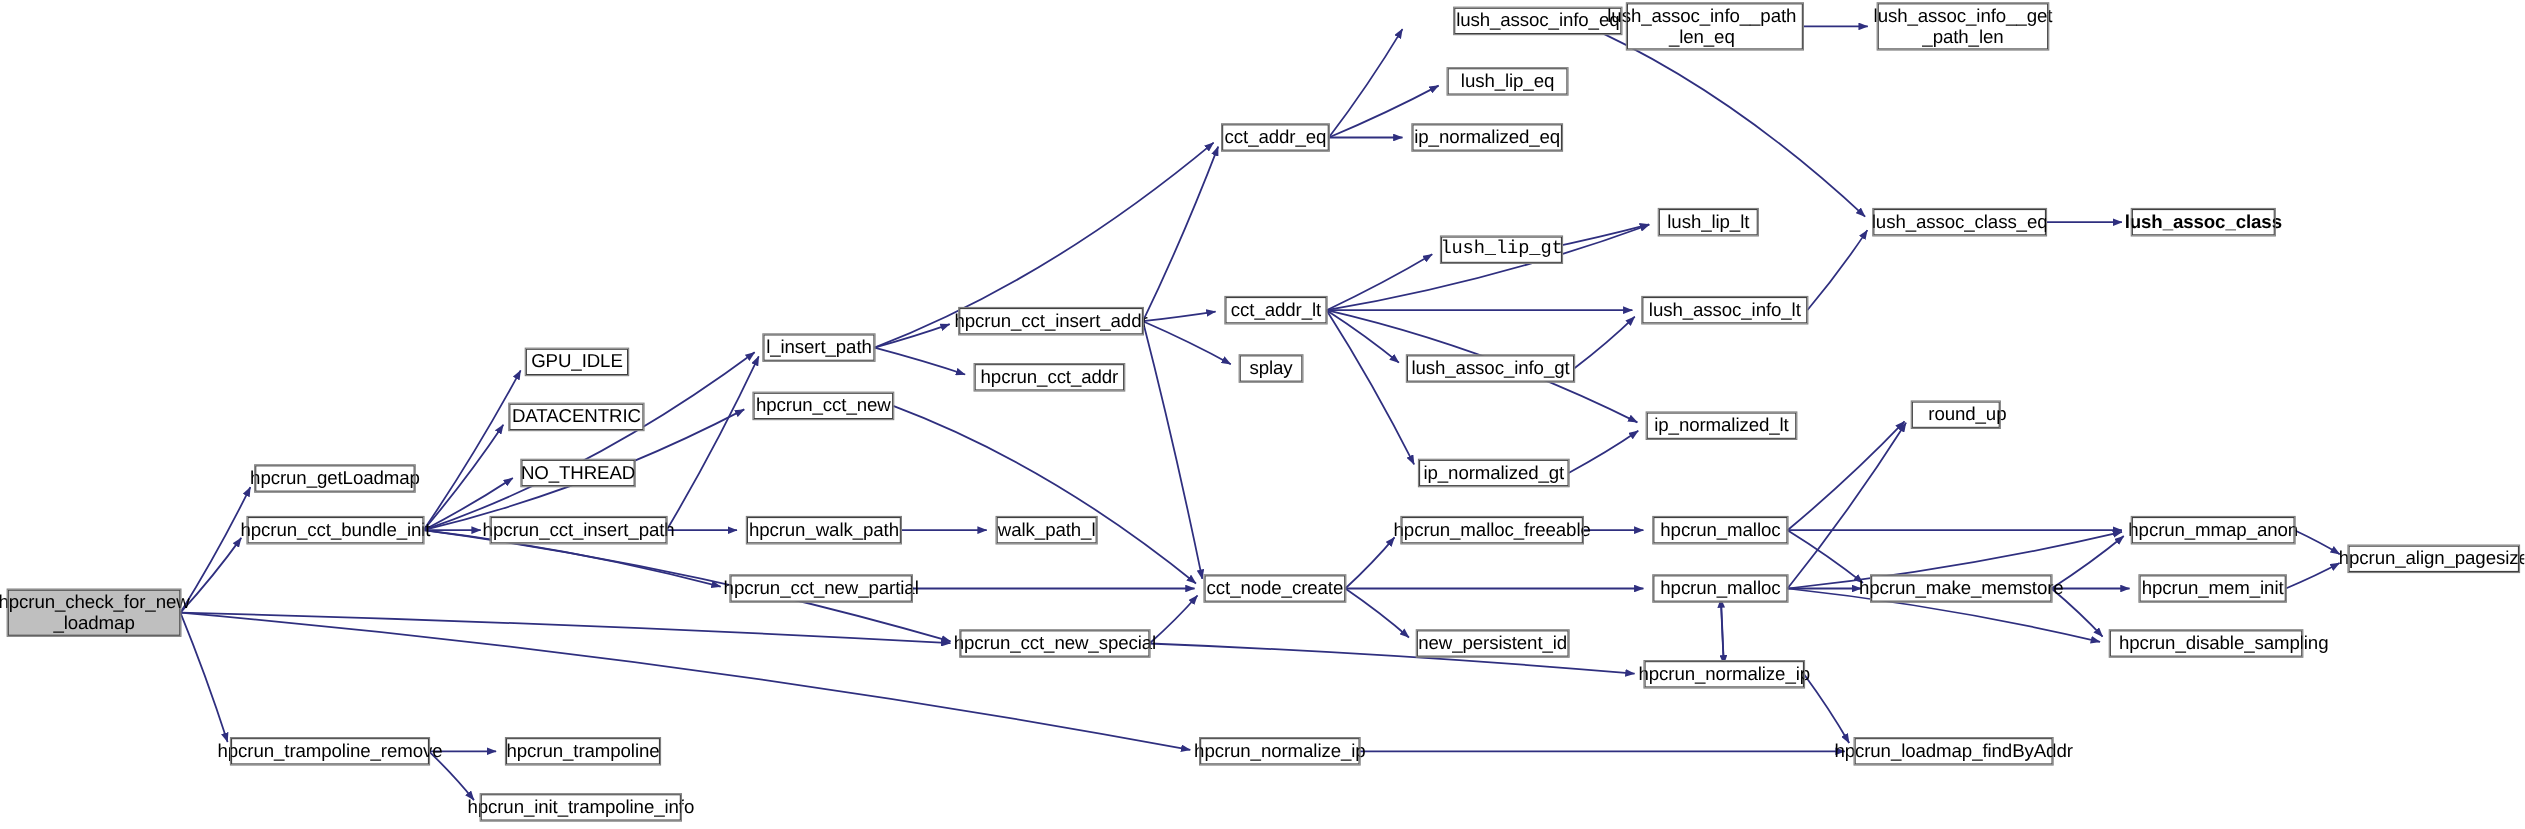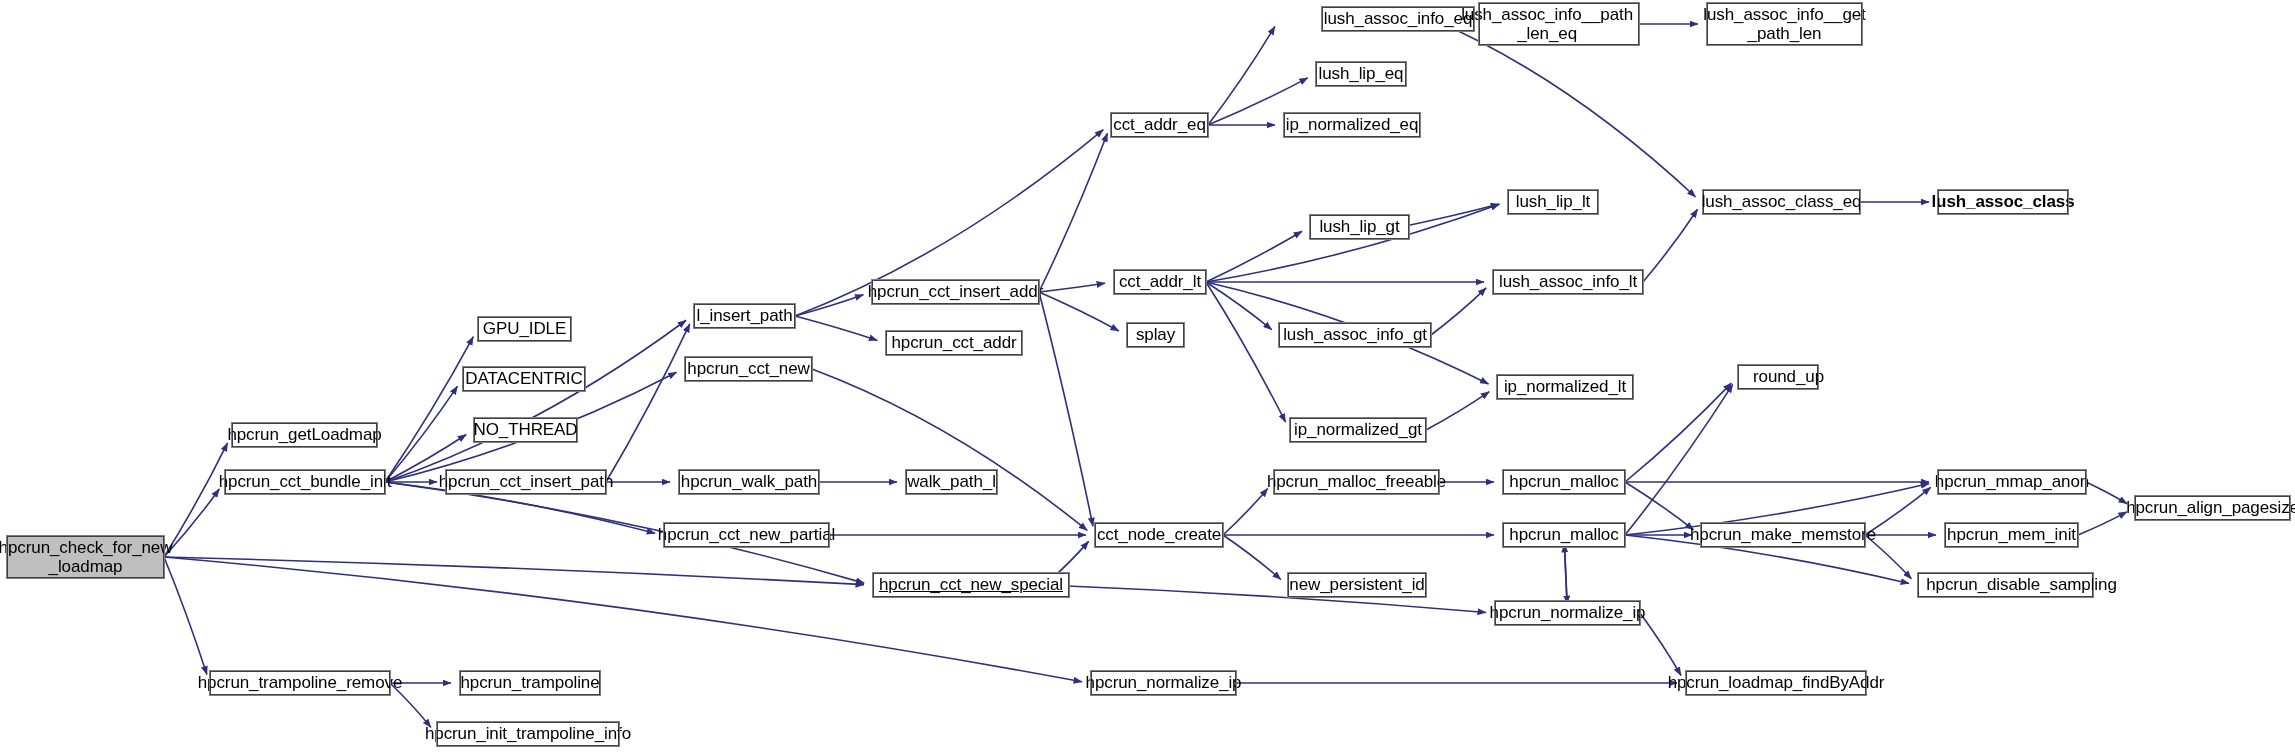--- a/index.html
+++ b/index.html
@@ -129,38 +129,38 @@
   <div id="node-layer">
       <div class="node root" style="left: 7px; top: 536px; width: 157px; height: 42px;"><span>hpcrun_check_for_new
 _loadmap</span></div>
       <div class="node" style="left: 232px; top: 423px; width: 145px; height: 24px;"><span>hpcrun_getLoadmap</span></div>
       <div class="node" style="left: 225px; top: 470px; width: 160px; height: 24px;"><span>hpcrun_cct_bundle_init</span></div>
       <div class="node" style="left: 478px; top: 317px; width: 93px; height: 24px;"><span>GPU_IDLE</span></div>
       <div class="node" style="left: 463px; top: 367px; width: 122px; height: 24px;"><span>DATACENTRIC</span></div>
       <div class="node" style="left: 474px; top: 418px; width: 103px; height: 24px;"><span>NO_THREAD</span></div>
       <div class="node" style="left: 446px; top: 470px; width: 160px; height: 24px;"><span>hpcrun_cct_insert_path</span></div>
       <div class="node" style="left: 664px; top: 523px; width: 165px; height: 24px;"><span>hpcrun_cct_new_partial</span></div>
-      <div class="node" style="left: 873px; top: 573px; width: 196px; height: 24px; text-decoration: underline;"><span>hpcrun_cct_new_special</span></div>
+      <div class="node" style="left: 873px; top: 573px; width: 172px; height: 24px;"><span>hpcrun_cct_new_special</span></div>
       <div class="node" style="left: 679px; top: 470px; width: 140px; height: 24px;"><span>hpcrun_walk_path</span></div>
       <div class="node" style="left: 906px; top: 470px; width: 91px; height: 24px;"><span>walk_path_l</span></div>
       <div class="node" style="left: 694px; top: 304px; width: 101px; height: 24px;"><span>l_insert_path</span></div>
       <div class="node" style="left: 685px; top: 357px; width: 127px; height: 24px;"><span>hpcrun_cct_new</span></div>
       <div class="node" style="left: 872px; top: 280px; width: 167px; height: 24px;"><span>hpcrun_cct_insert_addr</span></div>
       <div class="node" style="left: 886px; top: 331px; width: 136px; height: 24px;"><span>hpcrun_cct_addr</span></div>
       <div class="node" style="left: 1111px; top: 113px; width: 97px; height: 24px;"><span>cct_addr_eq</span></div>
       <div class="node" style="left: 1114px; top: 270px; width: 92px; height: 24px;"><span>cct_addr_lt</span></div>
       <div class="node" style="left: 1127px; top: 323px; width: 57px; height: 24px;"><span>splay</span></div>
       <div class="node" style="left: 1280px; top: 7px; width: 152px; height: 24px; margin-left: 42px;"><span>lush_assoc_info_eq</span></div>
-      <div class="node" style="left: 1316px; top: 62px; width: 90px; height: 24px;"><span>lush_lip_eq</span></div>
+      <div class="node" style="left: 1316px; top: 62px; width: 109px; height: 24px;"><span>lush_lip_eq</span></div>
       <div class="node" style="left: 1284px; top: 113px; width: 136px; height: 24px;"><span>ip_normalized_eq</span></div>
       <div class="node" style="left: 1479px; top: 3px; width: 160px; height: 42px; justify-content: flex-end;"><span>lush_assoc_info__path
 _len_eq</span></div>
       <div class="node" style="left: 1707px; top: 3px; width: 155px; height: 42px;"><span>lush_assoc_info__get
 _path_len</span></div>
-      <div class="node" style="left: 1310px; top: 215px; width: 99px; height: 24px;"><span>lush_lip_gt</span></div>
+      <div class="node" style="left: 1310px; top: 215px; width: 110px; height: 24px; font-family: Liberation Mono, monospace;"><span>lush_lip_gt</span></div>
       <div class="node" style="left: 1279px; top: 323px; width: 152px; height: 24px;"><span>lush_assoc_info_gt</span></div>
       <div class="node" style="left: 1290px; top: 418px; width: 136px; height: 24px;"><span>ip_normalized_gt</span></div>
       <div class="node" style="left: 1508px; top: 190px; width: 90px; height: 24px;"><span>lush_lip_lt</span></div>
       <div class="node" style="left: 1493px; top: 270px; width: 150px; height: 24px;"><span>lush_assoc_info_lt</span></div>
       <div class="node" style="left: 1497px; top: 375px; width: 136px; height: 24px;"><span>ip_normalized_lt</span></div>
       <div class="node" style="left: 1703px; top: 190px; width: 157px; height: 24px;"><span>lush_assoc_class_eq</span></div>
       <div class="node" style="left: 1938px; top: 190px; width: 130px; height: 24px; font-weight: bold;"><span>lush_assoc_class</span></div>
       <div class="node" style="left: 1738px; top: 365px; width: 80px; height: 24px; padding-left: 21px;"><span>round_up</span></div>
       <div class="node" style="left: 1095px; top: 523px; width: 128px; height: 24px;"><span>cct_node_create</span></div>
       <div class="node" style="left: 1274px; top: 470px; width: 165px; height: 24px;"><span>hpcrun_malloc_freeable</span></div>

